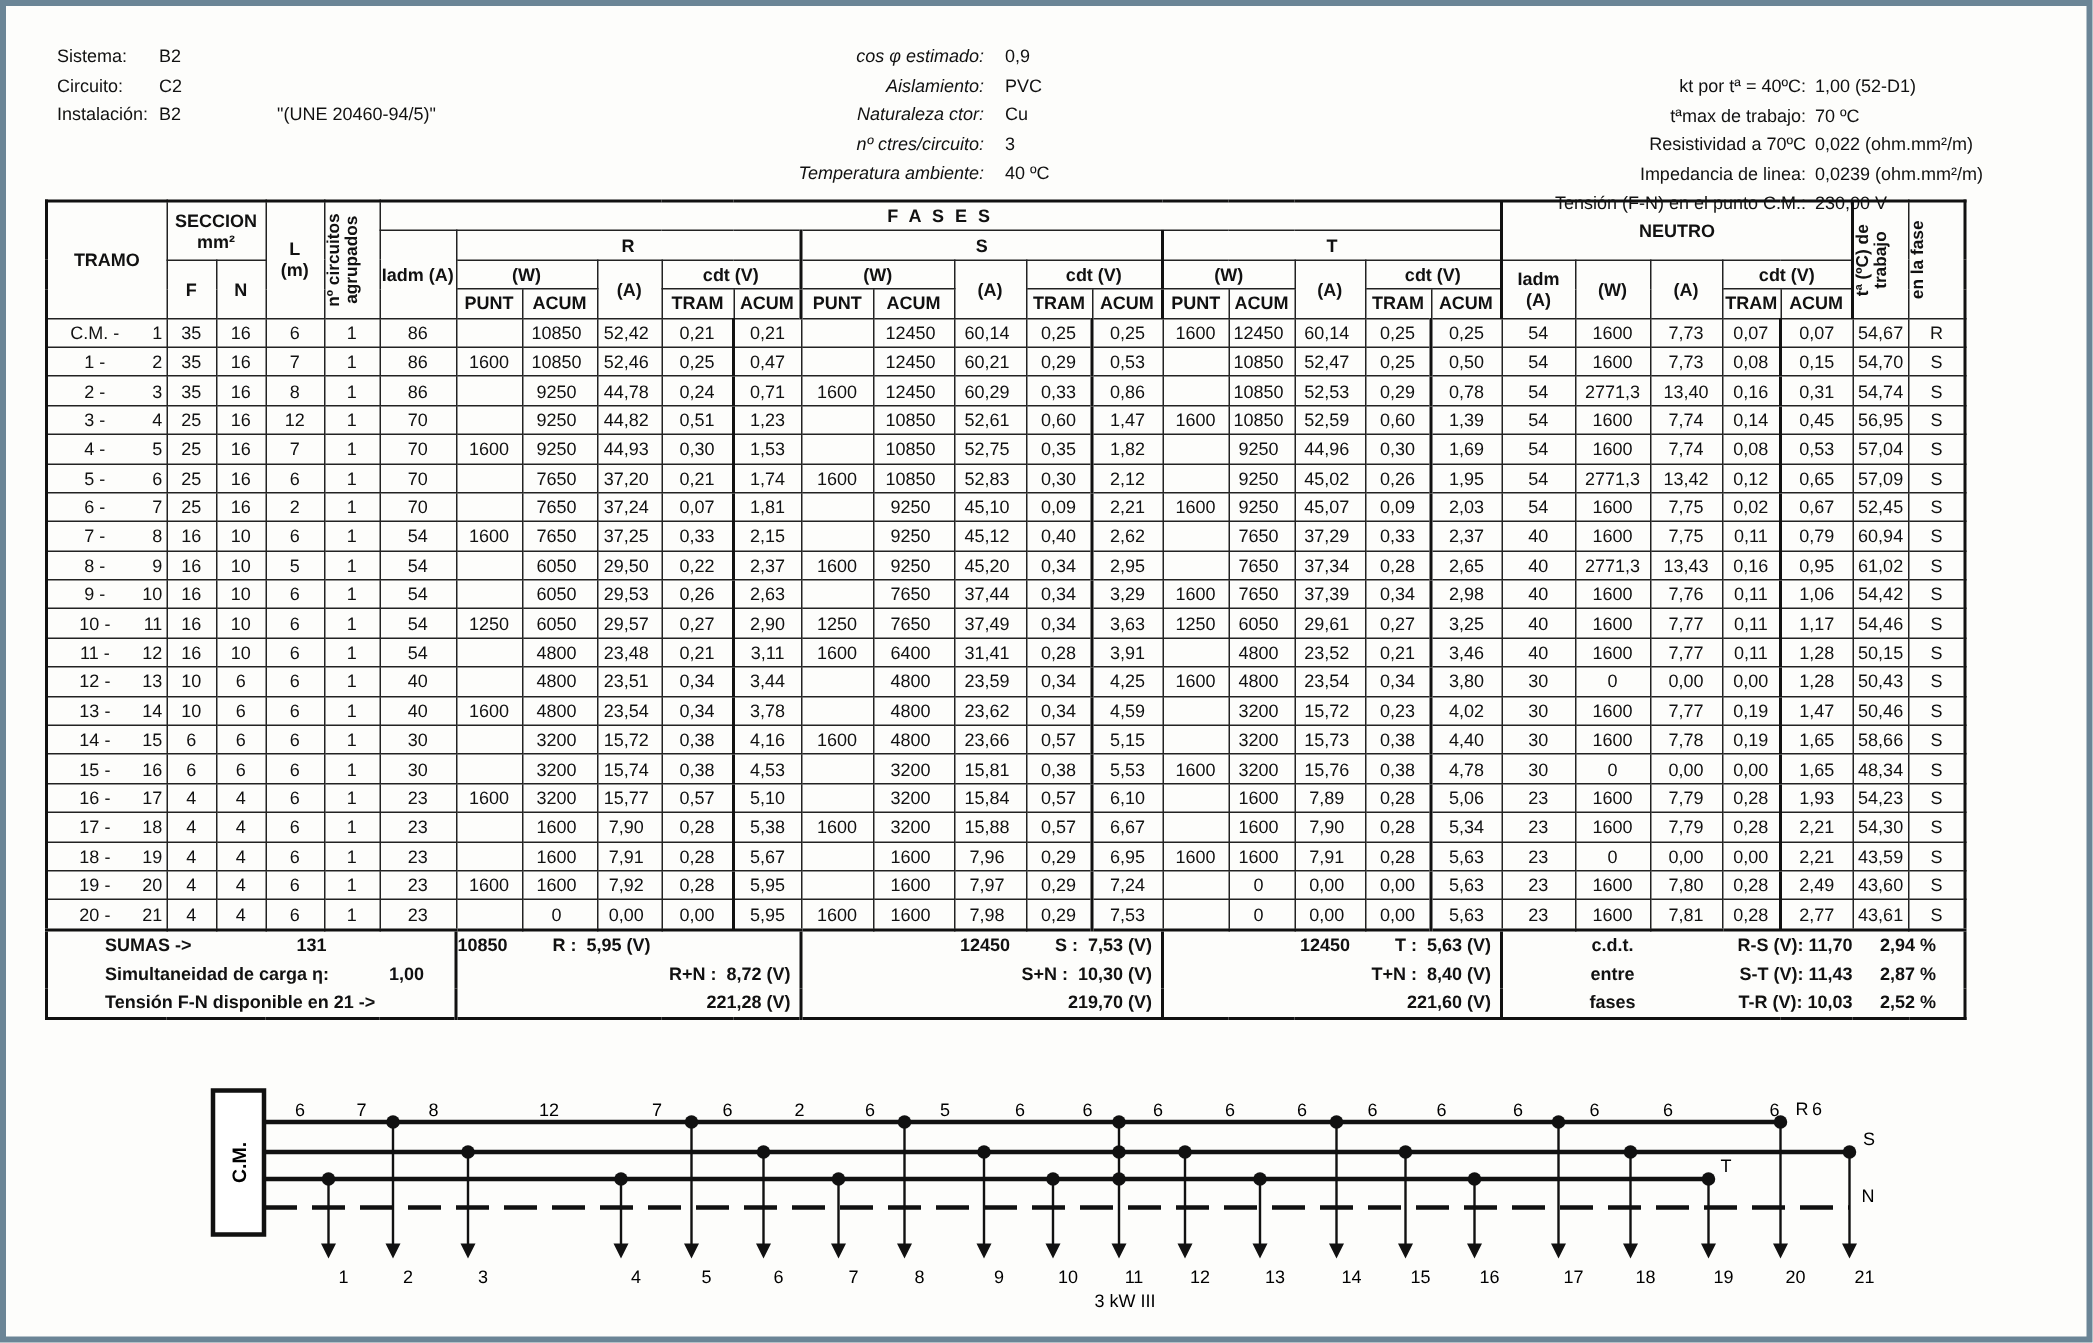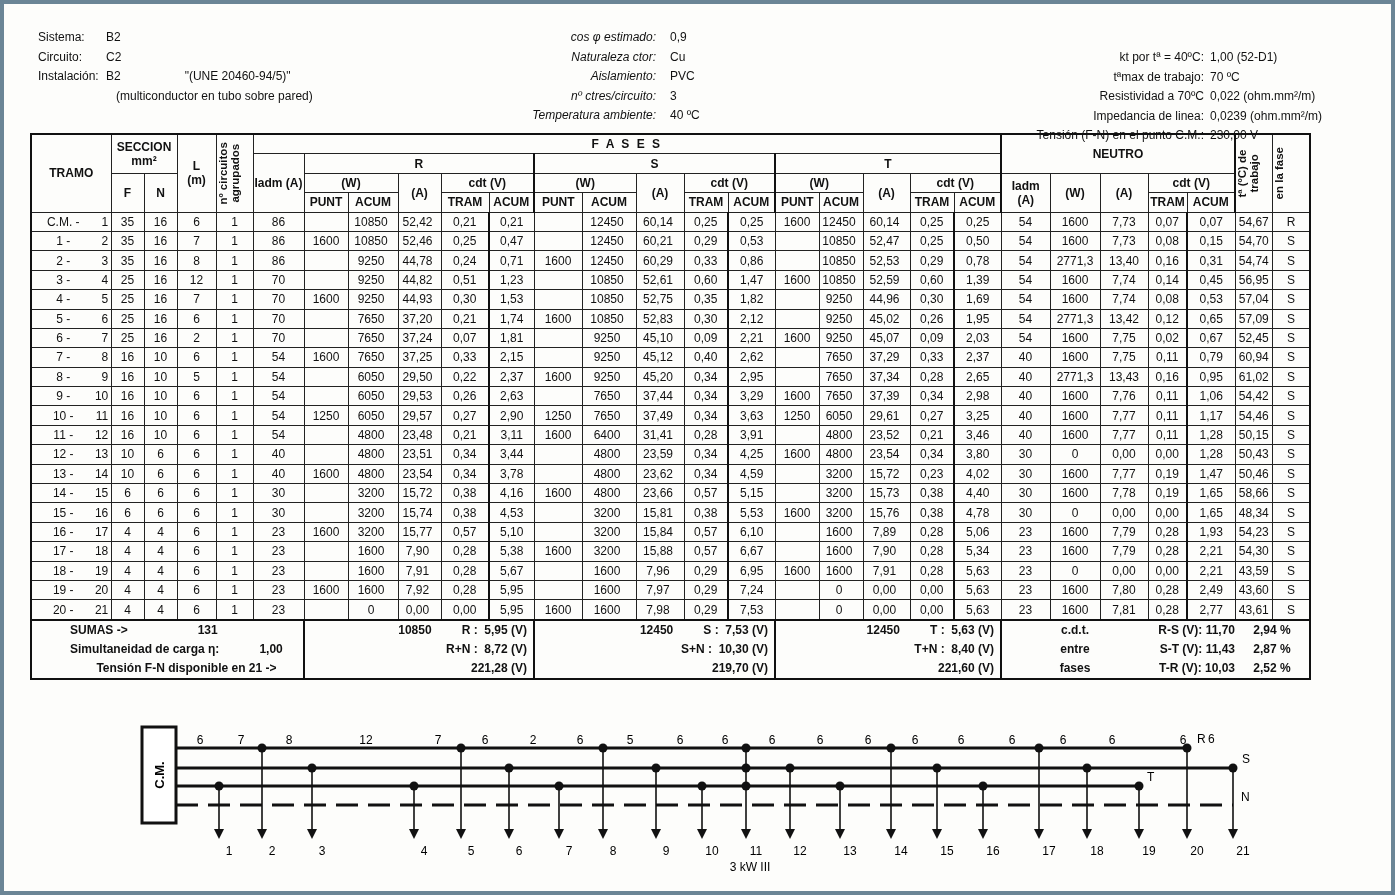--- a/index.html
+++ b/index.html
@@ -35,26 +35,25 @@
   .diagram { position:absolute; left:0; top:715px; }
 </style>
 </head>
 <body>
 
 <div class="sheet">
   <div class="info l1" id="infoL">
       <div class="row"><span class="k">Sistema:</span><span class="v">B2</span></div>
       <div class="row"><span class="k">Circuito:</span><span class="v">C2</span></div>
       <div class="row"><span class="k">Instalación:</span><span class="v">B2</span><span class="ns">"(UNE 20460-94/5)"</span></div>
-      <div class="row sub">(multiconductor en tubo sobre pared)</div>
     </div>
   <div class="info l2" id="infoM">
       <div class="row"><span class="k">cos φ estimado:</span><span class="v">0,9</span></div>
+      <div class="row"><span class="k">Aislamiento:</span><span class="v">PVC</span></div>
       <div class="row"><span class="k">Naturaleza ctor:</span><span class="v">Cu</span></div>
-      <div class="row"><span class="k">Aislamiento:</span><span class="v">PVC</span></div>
       <div class="row"><span class="k">nº ctres/circuito:</span><span class="v">3</span></div>
       <div class="row"><span class="k">Temperatura ambiente:</span><span class="v">40 ºC</span></div>
     </div>
   <div class="info l3" id="infoR">
       <div class="row"><span class="k">kt por tª = 40ºC:</span><span class="v">1,00 (52-D1)</span></div>
       <div class="row"><span class="k">tªmax de trabajo:</span><span class="v">70 ºC</span></div>
       <div class="row"><span class="k">Resistividad a 70ºC</span><span class="v">0,022 (ohm.mm²/m)</span></div>
       <div class="row"><span class="k">Impedancia de linea:</span><span class="v">0,0239 (ohm.mm²/m)</span></div>
       <div class="row"><span class="k">Tensión (F-N) en el punto C.M.:</span><span class="v">230,00 V</span></div>
     </div>
@@ -776,38 +775,38 @@
         <td>7,81</td>
         <td>0,28</td>
         <td class="thick-l">2,77</td>
         <td>43,61</td>
         <td>S</td>
       </tr>
     </tbody>
   <tbody>
     <tr class="sum sum-top">
       <td colspan="6" style="text-align:left;padding-left:38px"><span>SUMAS -&gt;</span><span style="display:inline-block;width:70px"></span><span>131</span></td>
-      <td colspan="5" class="box" style="text-align:right;padding-right:6px"><span>10850</span><span style="display:inline-block;width:30px"></span><span>R :</span>&nbsp;&nbsp;<span>5,95 (V)</span></td>
+      <td colspan="5" class="box" style="text-align:left;padding-right:6px"><span>10850</span><span style="display:inline-block;width:30px"></span><span>R :</span>&nbsp;&nbsp;<span>5,95 (V)</span></td>
       <td colspan="5" class="box" style="text-align:right;padding-right:6px"><span>12450</span><span style="display:inline-block;width:30px"></span><span>S :</span>&nbsp;&nbsp;<span>7,53 (V)</span></td>
       <td colspan="5" class="box" style="text-align:right;padding-right:6px"><span>12450</span><span style="display:inline-block;width:30px"></span><span>T :</span>&nbsp;&nbsp;<span>5,63 (V)</span></td>
       <td colspan="3" class="box">c.d.t.</td>
       <td colspan="2" style="text-align:right"><span>R-S (V):</span> <span>11,70</span></td>
       <td colspan="2">2,94 %</td>
     </tr>
     <tr class="sum">
       <td colspan="6" style="text-align:left;padding-left:38px"><span>Simultaneidad de carga η:</span><span style="display:inline-block;width:40px"></span><span>1,00</span></td>
       <td colspan="5" class="box" style="text-align:right;padding-right:6px"><span>R+N :</span>&nbsp;&nbsp;<span>8,72 (V)</span></td>
       <td colspan="5" class="box" style="text-align:right;padding-right:6px"><span>S+N :</span>&nbsp;&nbsp;<span>10,30 (V)</span></td>
       <td colspan="5" class="box" style="text-align:right;padding-right:6px"><span>T+N :</span>&nbsp;&nbsp;<span>8,40 (V)</span></td>
       <td colspan="3" class="box">entre</td>
       <td colspan="2" style="text-align:right"><span>S-T (V):</span> <span>11,43</span></td>
       <td colspan="2">2,87 %</td>
     </tr>
     <tr class="sum">
-      <td colspan="6" style="text-align:center;padding-left:38px">Tensión F-N disponible en 21 -&gt;</td>
+      <td colspan="6" style="text-align:left;padding-left:38px">Tensión F-N disponible en 21 -&gt;</td>
       <td colspan="5" class="box" style="text-align:right;padding-right:6px">221,28 (V)</td>
       <td colspan="5" class="box" style="text-align:right;padding-right:6px">219,70 (V)</td>
       <td colspan="5" class="box" style="text-align:right;padding-right:6px">221,60 (V)</td>
       <td colspan="3" class="box">fases</td>
       <td colspan="2" style="text-align:right"><span>T-R (V):</span> <span>10,03</span></td>
       <td colspan="2">2,52 %</td>
     </tr>
   </tbody>
 </table>
 

